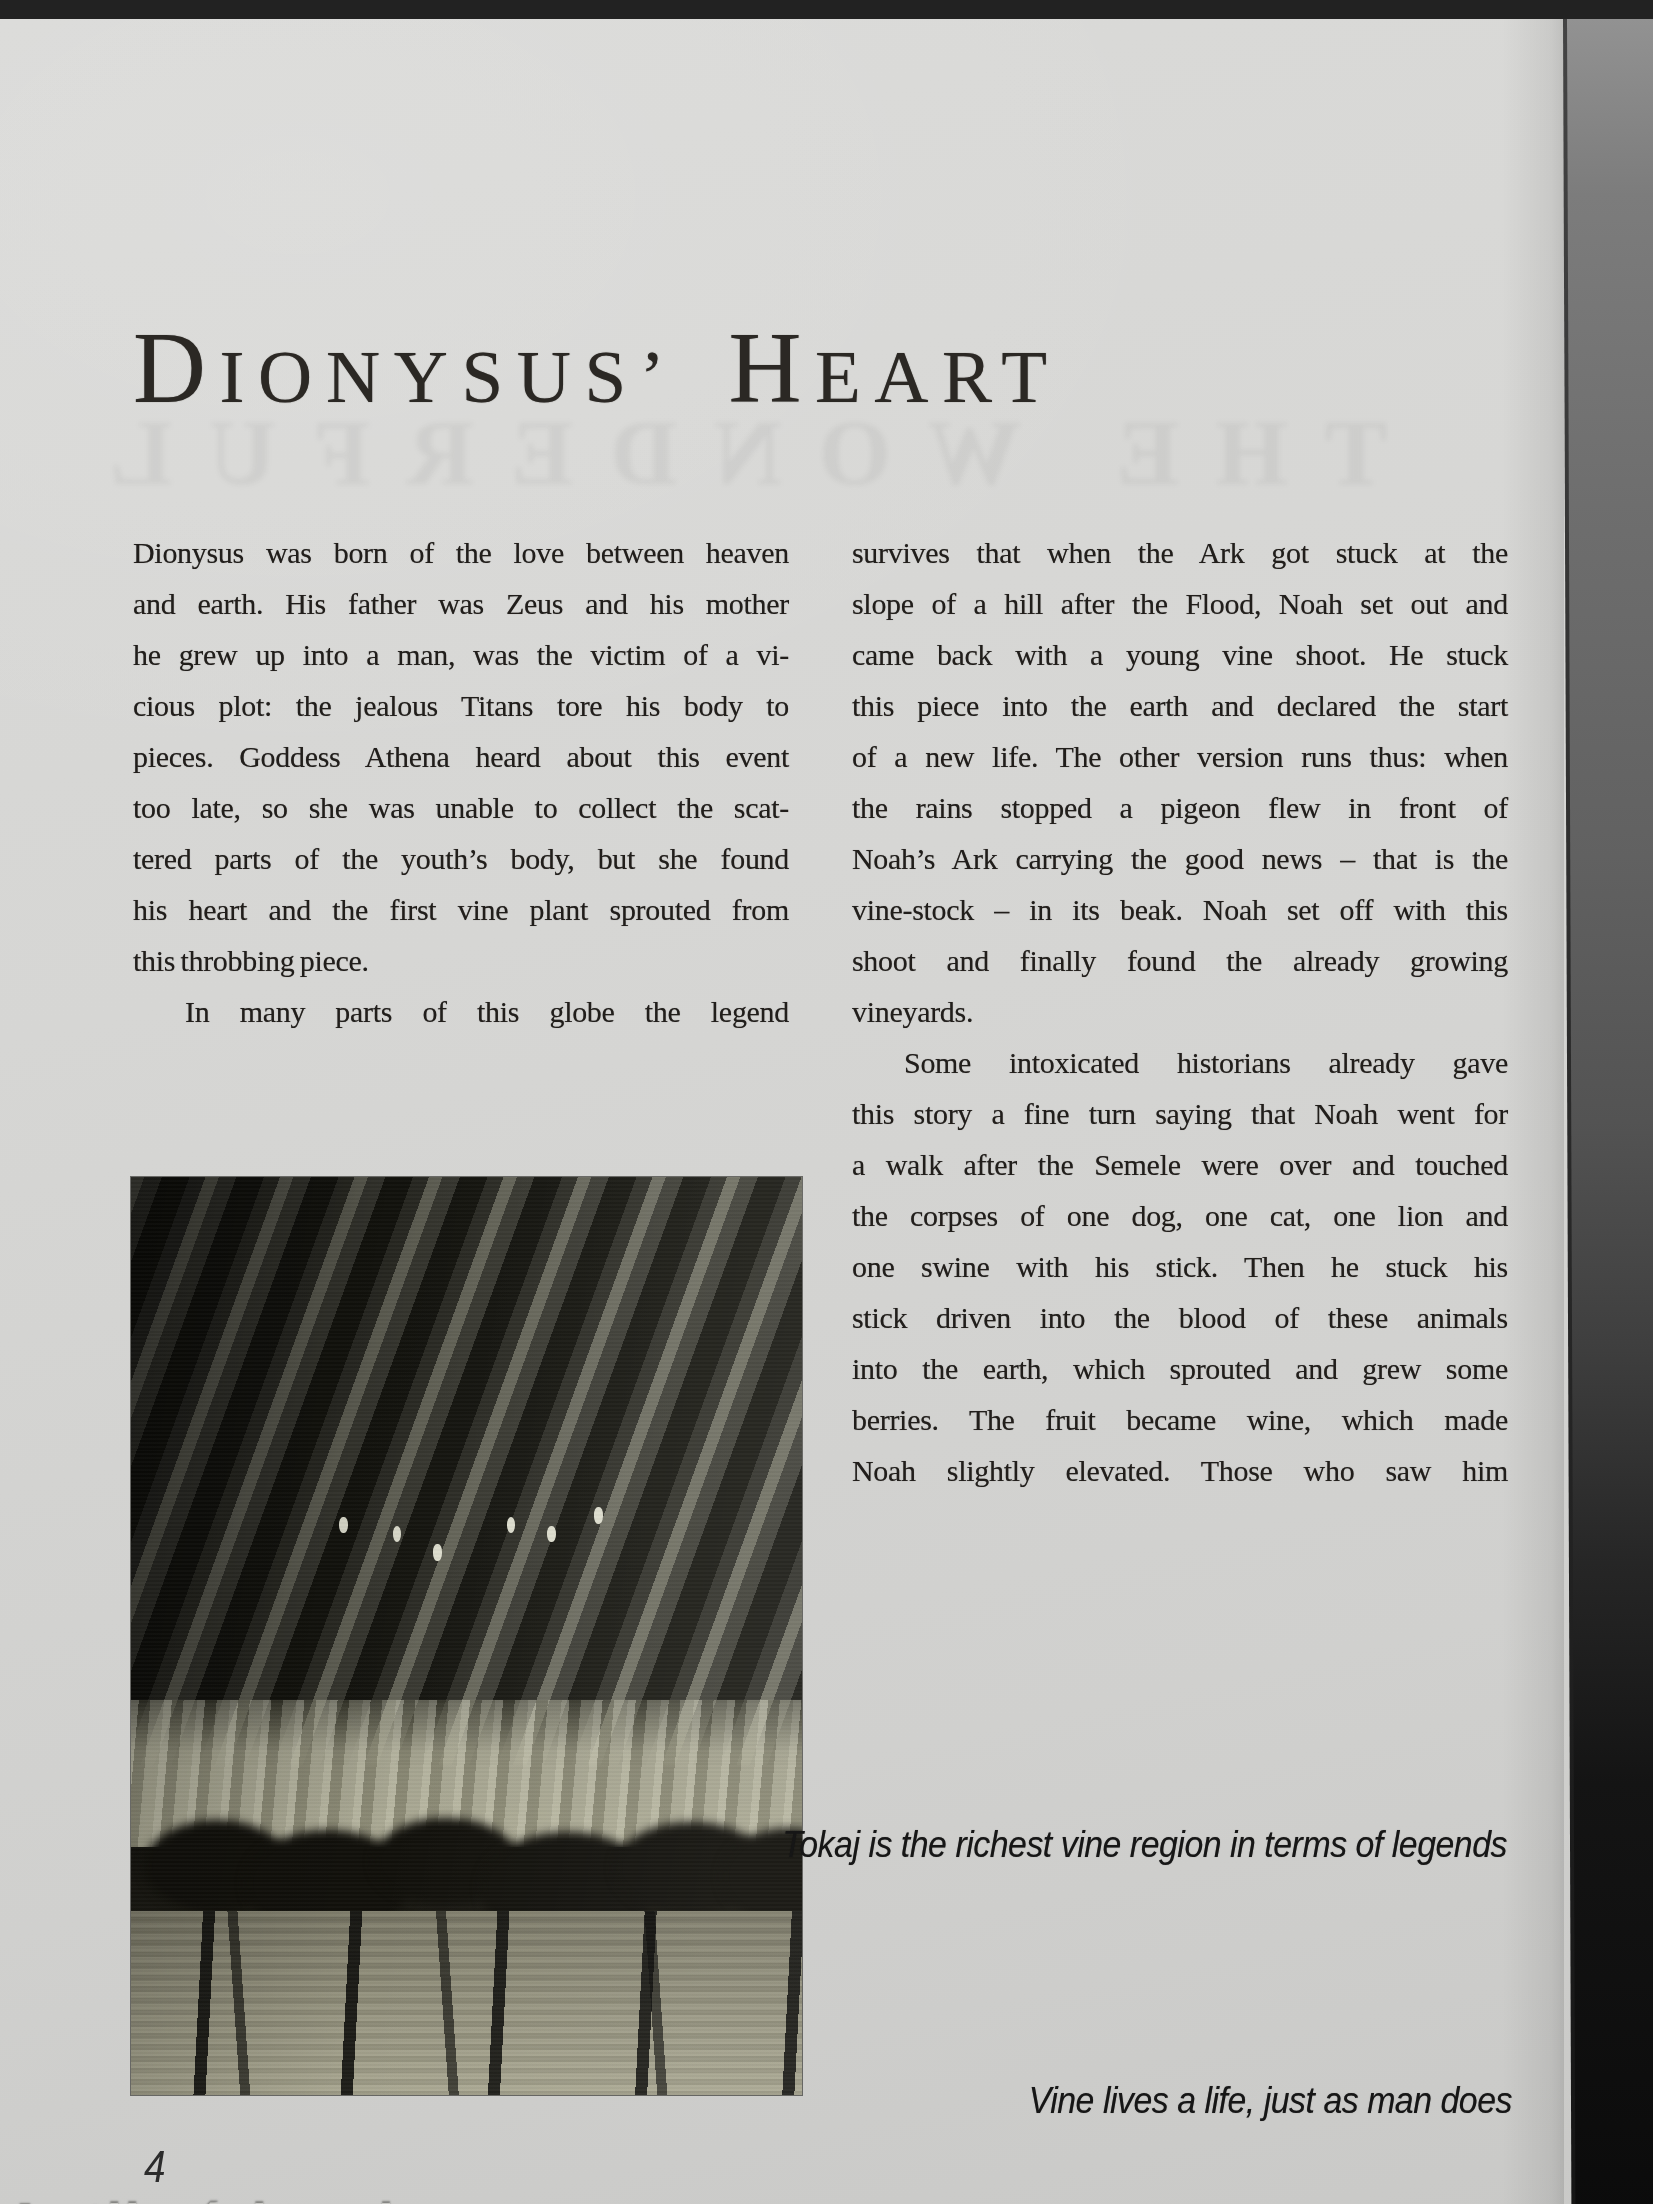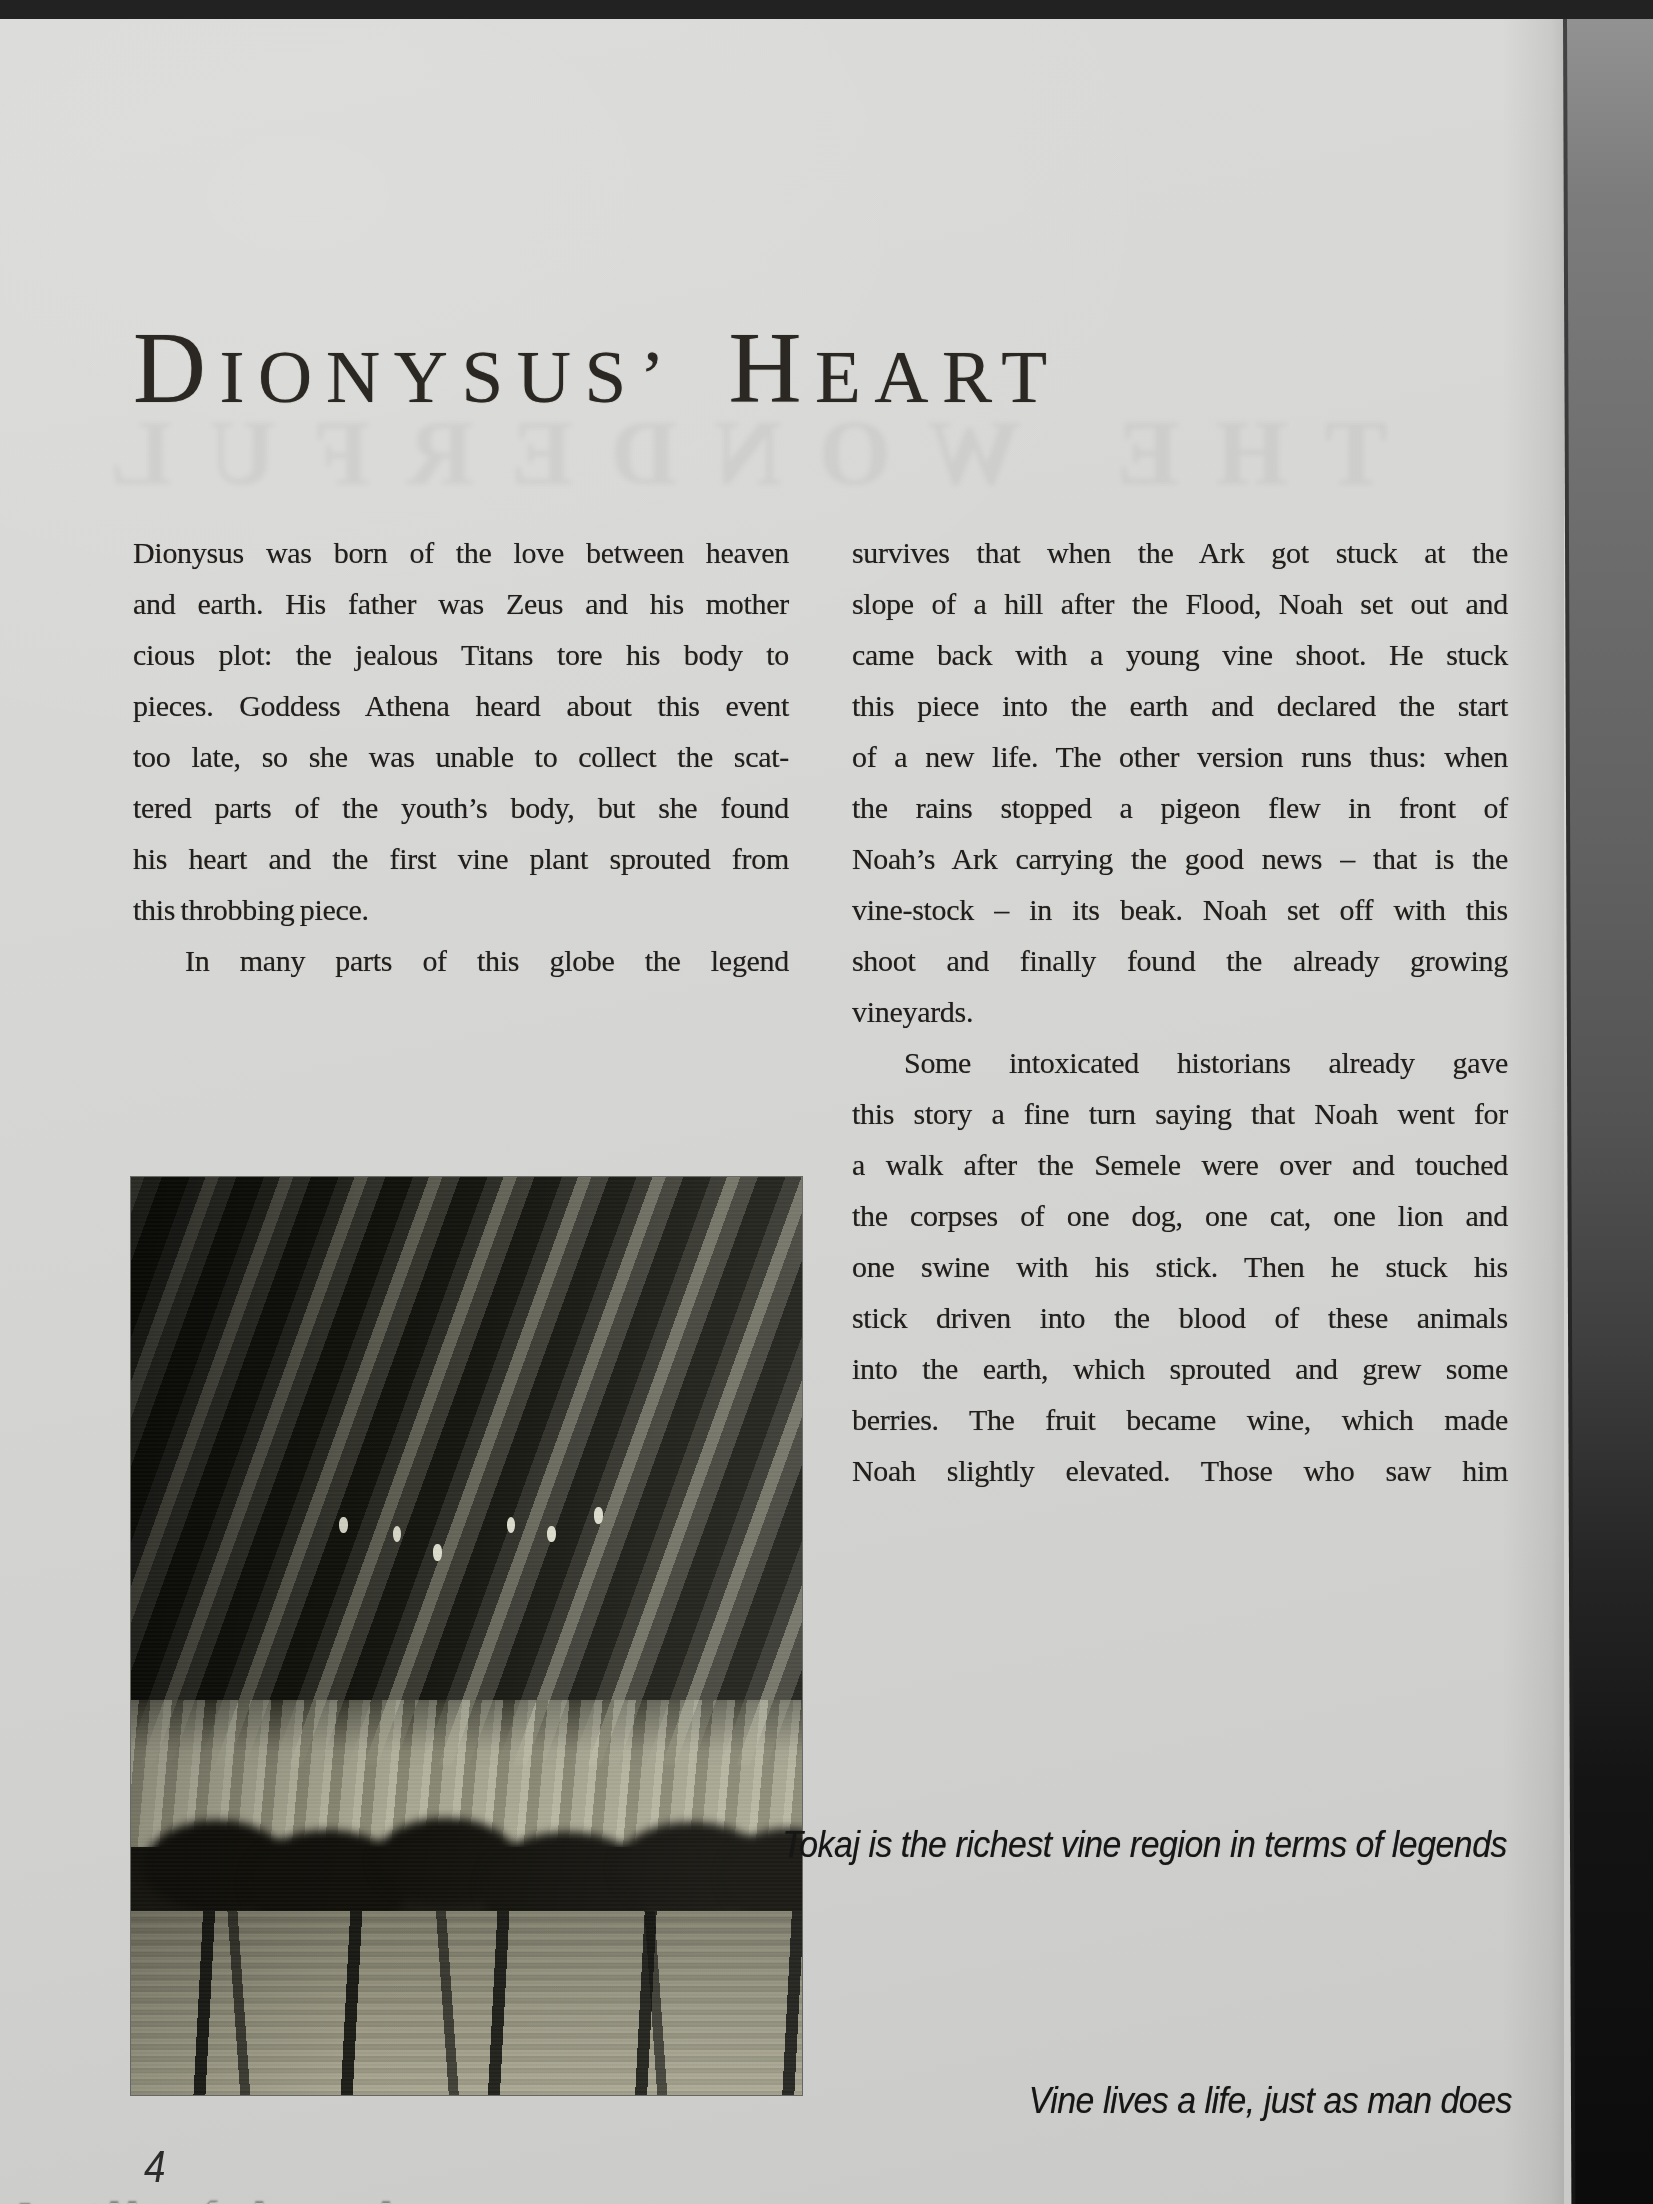--- a/index.html
+++ b/index.html
@@ -134,20 +134,21 @@
 
     <div id="show-through">THE WONDERFUL</div>
 
     <div id="title">
       <span class="title-initial">D</span><span class="title-small">IONYSUS’</span><span class="title-gap"></span><span class="title-initial">H</span><span class="title-small">EART</span>
     </div>
 
     <div id="col-left" class="col">
         <div class="line">Dionysus was born of the love between heaven</div>
         <div class="line">and earth. His father was Zeus and his mother</div>
+        <div class="line">he grew up into a man, was the victim of a vi-</div>
         <div class="line">cious plot: the jealous Titans tore his body to</div>
         <div class="line">pieces. Goddess Athena heard about this event</div>
         <div class="line">too late, so she was unable to collect the scat-</div>
         <div class="line">tered parts of the youth’s body, but she found</div>
         <div class="line">his heart and the first vine plant sprouted from</div>
         <div class="line line-left">this throbbing piece.</div>
         <div class="line line-indent">In many parts of this globe the legend</div>
       </div>
 
     <div id="col-right" class="col">

